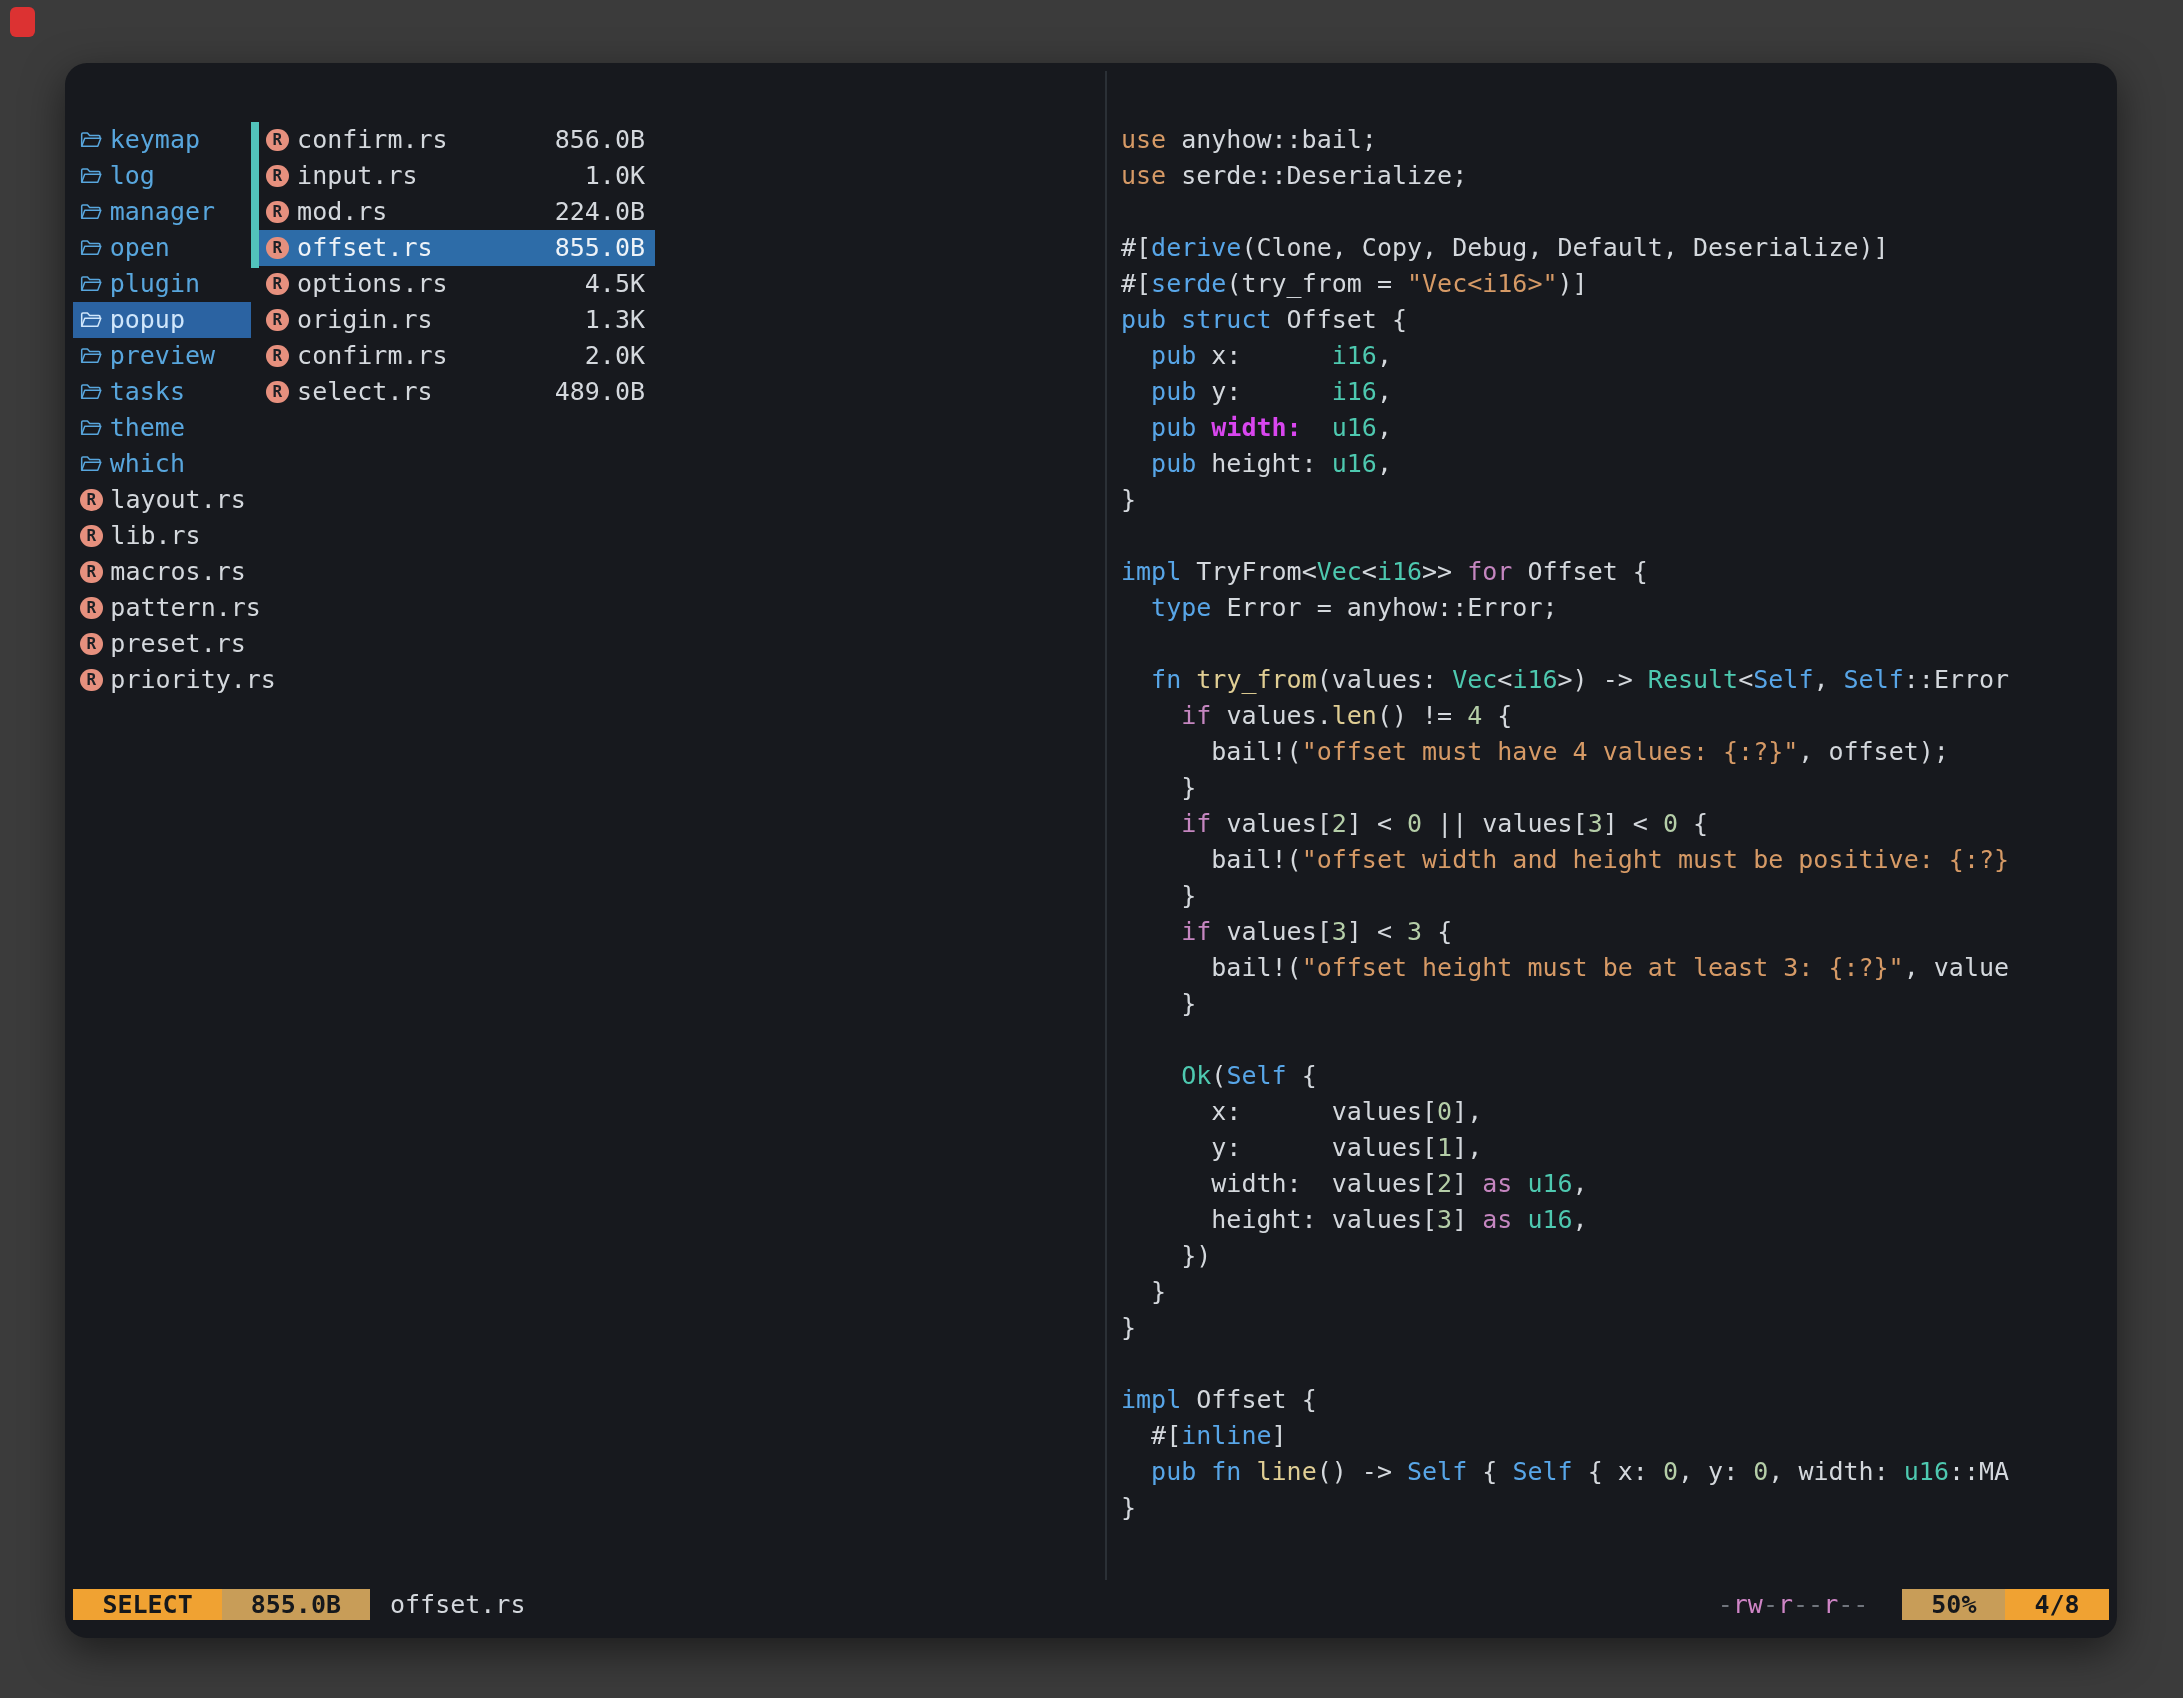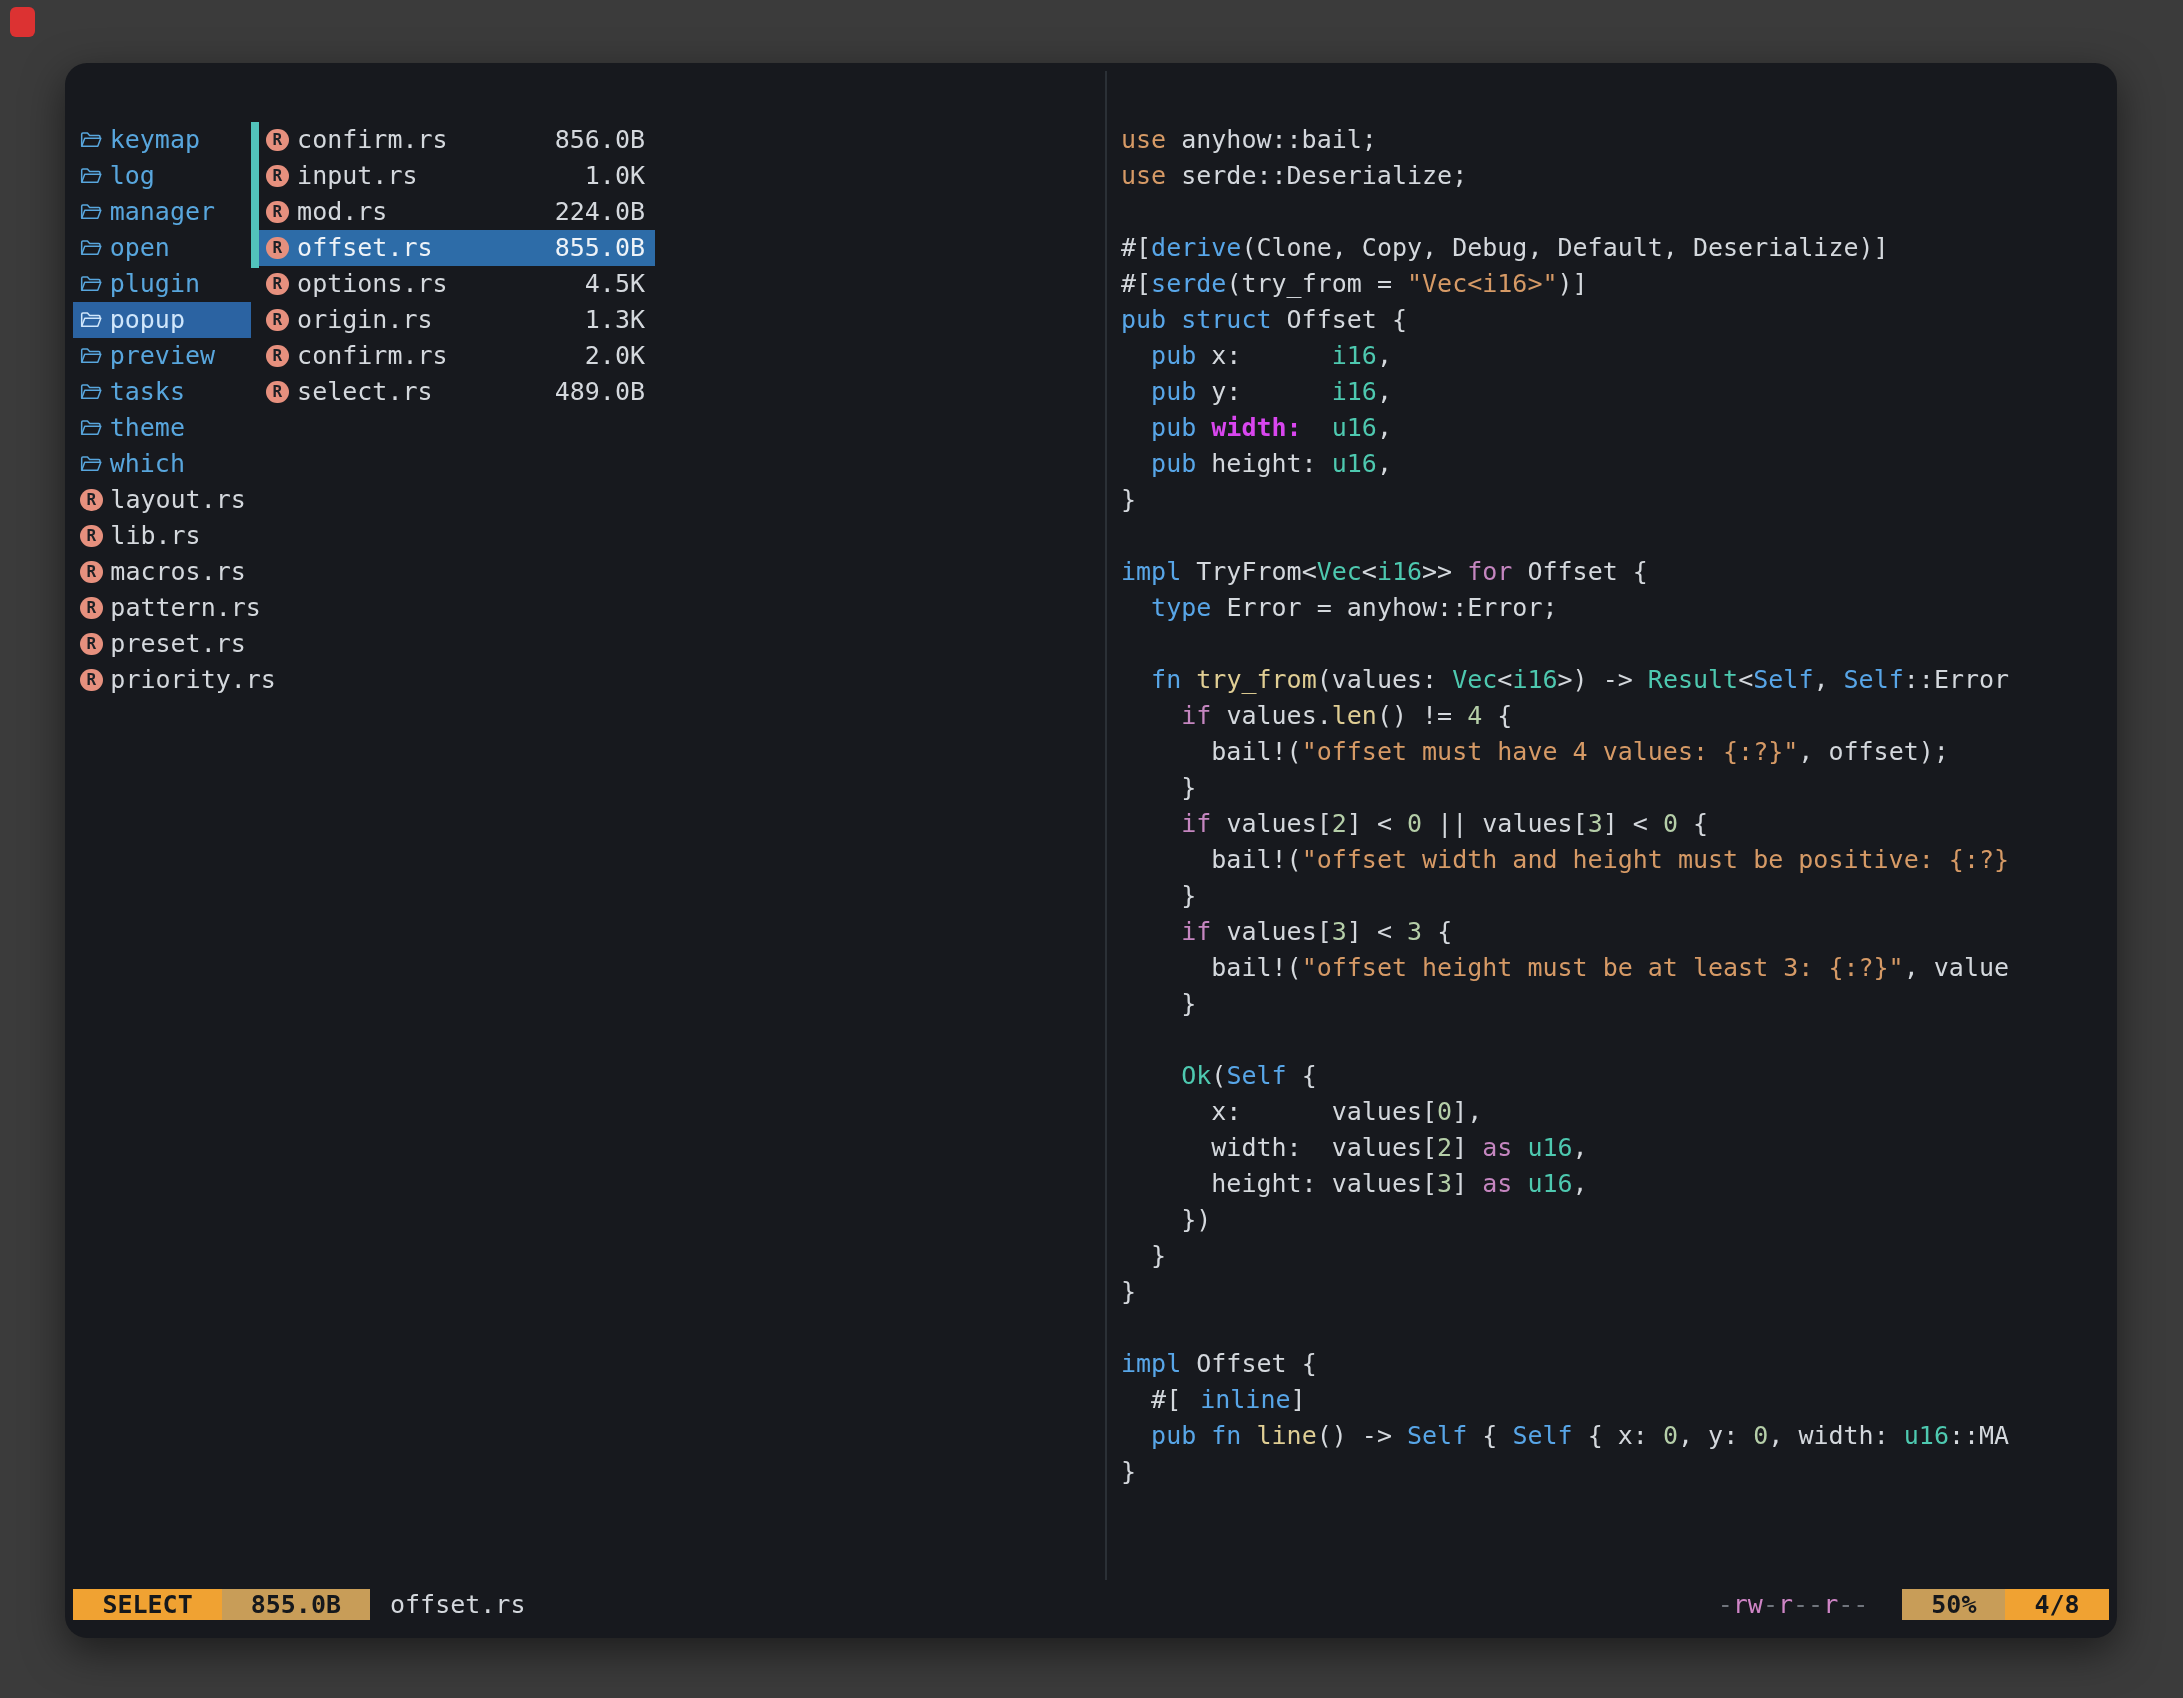--- a/index.html
+++ b/index.html
@@ -136,28 +136,29 @@
       <div class="code-line"><span style="color: rgb(212, 216, 221);">    }</span></div>
       <div class="code-line"><span style="color: rgb(212, 216, 221);">    </span><span style="color: rgb(197, 134, 192);">if</span><span style="color: rgb(212, 216, 221);"> values[</span><span style="color: rgb(181, 206, 168);">2</span><span style="color: rgb(212, 216, 221);">] &lt; </span><span style="color: rgb(181, 206, 168);">0</span><span style="color: rgb(212, 216, 221);"> || values[</span><span style="color: rgb(181, 206, 168);">3</span><span style="color: rgb(212, 216, 221);">] &lt; </span><span style="color: rgb(181, 206, 168);">0</span><span style="color: rgb(212, 216, 221);"> {</span></div>
       <div class="code-line"><span style="color: rgb(212, 216, 221);">      bail!(</span><span style="color: rgb(214, 154, 102);">"offset width and height must be positive: {:?}</span></div>
       <div class="code-line"><span style="color: rgb(212, 216, 221);">    }</span></div>
       <div class="code-line"><span style="color: rgb(212, 216, 221);">    </span><span style="color: rgb(197, 134, 192);">if</span><span style="color: rgb(212, 216, 221);"> values[</span><span style="color: rgb(181, 206, 168);">3</span><span style="color: rgb(212, 216, 221);">] &lt; </span><span style="color: rgb(181, 206, 168);">3</span><span style="color: rgb(212, 216, 221);"> {</span></div>
       <div class="code-line"><span style="color: rgb(212, 216, 221);">      bail!(</span><span style="color: rgb(214, 154, 102);">"offset height must be at least 3: {:?}"</span><span style="color: rgb(212, 216, 221);">, value</span></div>
       <div class="code-line"><span style="color: rgb(212, 216, 221);">    }</span></div>
       <div class="code-line"></div>
       <div class="code-line"><span style="color: rgb(212, 216, 221);">    </span><span style="color: rgb(78, 201, 176);">Ok</span><span style="color: rgb(212, 216, 221);">(</span><span style="color: rgb(88, 166, 232);">Self</span><span style="color: rgb(212, 216, 221);"> {</span></div>
       <div class="code-line"><span style="color: rgb(212, 216, 221);">      x:      values[</span><span style="color: rgb(181, 206, 168);">0</span><span style="color: rgb(212, 216, 221);">],</span></div>
+      <div class="code-line"><span style="color: rgb(212, 216, 221);">      y:      values[</span><span style="color: rgb(181, 206, 168);">1</span><span style="color: rgb(212, 216, 221);">],</span></div>
       <div class="code-line"><span style="color: rgb(212, 216, 221);">      width:  values[</span><span style="color: rgb(181, 206, 168);">2</span><span style="color: rgb(212, 216, 221);">] </span><span style="color: rgb(197, 134, 192);">as</span><span style="color: rgb(212, 216, 221);"> </span><span style="color: rgb(78, 201, 176);">u16</span><span style="color: rgb(212, 216, 221);">,</span></div>
       <div class="code-line"><span style="color: rgb(212, 216, 221);">      height: values[</span><span style="color: rgb(181, 206, 168);">3</span><span style="color: rgb(212, 216, 221);">] </span><span style="color: rgb(197, 134, 192);">as</span><span style="color: rgb(212, 216, 221);"> </span><span style="color: rgb(78, 201, 176);">u16</span><span style="color: rgb(212, 216, 221);">,</span></div>
       <div class="code-line"><span style="color: rgb(212, 216, 221);">    })</span></div>
       <div class="code-line"><span style="color: rgb(212, 216, 221);">  }</span></div>
       <div class="code-line"><span style="color: rgb(212, 216, 221);">}</span></div>
       <div class="code-line"></div>
       <div class="code-line"><span style="color: rgb(88, 166, 232);">impl</span><span style="color: rgb(212, 216, 221);"> Offset {</span></div>
-      <div class="code-line"><span style="color: rgb(212, 216, 221);">  #[</span><span style="color: rgb(88, 166, 232); margin-left: 19px;">inline</span><span style="color: rgb(212, 216, 221);">]</span></div>
+      <div class="code-line"><span style="color: rgb(212, 216, 221);">  #[</span><span style="color: rgb(88, 166, 232);">inline</span><span style="color: rgb(212, 216, 221);">]</span></div>
       <div class="code-line"><span style="color: rgb(212, 216, 221);">  </span><span style="color: rgb(88, 166, 232);">pub fn</span><span style="color: rgb(212, 216, 221);"> </span><span style="color: rgb(224, 206, 148);">line</span><span style="color: rgb(212, 216, 221);">() -&gt; </span><span style="color: rgb(88, 166, 232);">Self</span><span style="color: rgb(212, 216, 221);"> { </span><span style="color: rgb(88, 166, 232);">Self</span><span style="color: rgb(212, 216, 221);"> { x: </span><span style="color: rgb(181, 206, 168);">0</span><span style="color: rgb(212, 216, 221);">, y: </span><span style="color: rgb(181, 206, 168);">0</span><span style="color: rgb(212, 216, 221);">, width: </span><span style="color: rgb(78, 201, 176);">u16</span><span style="color: rgb(212, 216, 221);">::MA</span></div>
       <div class="code-line"><span style="color: rgb(212, 216, 221);">}</span></div>
     </div>
 
   <div class="statusbar">
     <span class="badge bright">SELECT</span>
     <span class="badge dim">855.0B</span>
     <span class="fname">offset.rs</span>
     <span class="spacer"></span>
     <span class="perms"><span style="color: rgb(112, 117, 125);">-</span><span style="color: rgb(207, 133, 198);">rw</span><span style="color: rgb(112, 117, 125);">-</span><span style="color: rgb(207, 133, 198);">r</span><span style="color: rgb(112, 117, 125);">--</span><span style="color: rgb(207, 133, 198);">r</span><span style="color: rgb(112, 117, 125);">--</span></span>

